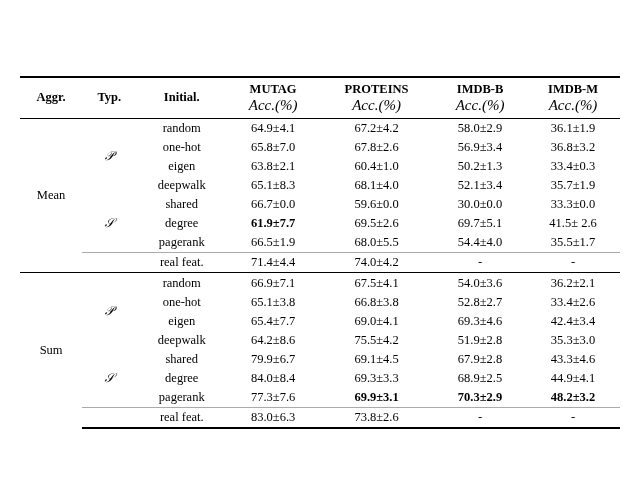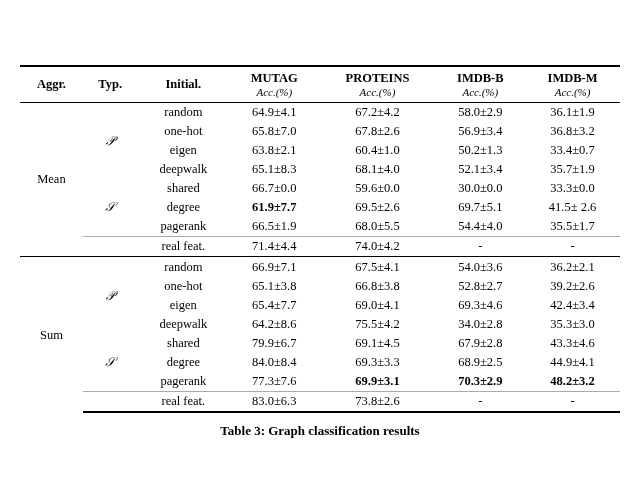--- a/index.html
+++ b/index.html
@@ -35,21 +35,21 @@
       font-weight: bold;
       border-top: 2px solid #000;
       border-bottom: 1px solid #000;
       padding-top: 4px;
       padding-bottom: 4px;
     }
     .header-row th .sub {
       font-style: italic;
       font-weight: normal;
       display: block;
-      font-size: 11px;
+      font-size: 15px;
     }
     .section-divider td {
       border-top: 1px solid #000;
       padding-top: 3px;
     }
     .last-row td {
       border-bottom: 2px solid #000;
     }
     .bold-val {
       font-weight: bold;
@@ -117,21 +117,21 @@
           <td>65.8±7.0</td>
           <td>67.8±2.6</td>
           <td>56.9±3.4</td>
           <td>36.8±3.2</td>
         </tr>
         <tr>
           <td class="left-col">eigen</td>
           <td>63.8±2.1</td>
           <td>60.4±1.0</td>
           <td>50.2±1.3</td>
-          <td>33.4±0.7</td>
+          <td>33.4±0.3</td>
         </tr>
         <tr>
           <td class="left-col">deepwalk</td>
           <td>65.1±8.3</td>
           <td>68.1±4.0</td>
           <td>52.1±3.4</td>
           <td>35.7±1.9</td>
         </tr>
         <tr>
           <td class="left-col typ-cell" rowspan="3">𝒮</td>
@@ -170,34 +170,34 @@
           <td>66.9±7.1</td>
           <td>67.5±4.1</td>
           <td>54.0±3.6</td>
           <td>36.2±2.1</td>
         </tr>
         <tr>
           <td class="left-col">one-hot</td>
           <td>65.1±3.8</td>
           <td>66.8±3.8</td>
           <td>52.8±2.7</td>
-          <td>39.2±2.6</td>
+          <td>33.4±2.6</td>
         </tr>
         <tr>
           <td class="left-col">eigen</td>
           <td>65.4±7.7</td>
           <td>69.0±4.1</td>
           <td>69.3±4.6</td>
           <td>42.4±3.4</td>
         </tr>
         <tr>
           <td class="left-col">deepwalk</td>
           <td>64.2±8.6</td>
           <td>75.5±4.2</td>
-          <td>34.0±2.8</td>
+          <td>51.9±2.8</td>
           <td>35.3±3.0</td>
         </tr>
         <tr>
           <td class="left-col typ-cell" rowspan="3">𝒮</td>
           <td class="left-col">shared</td>
           <td>79.9±6.7</td>
           <td>69.1±4.5</td>
           <td>67.9±2.8</td>
           <td>43.3±4.6</td>
         </tr>
@@ -218,16 +218,13 @@
         <tr class="real-feat-row last-row">
           <td class="left-col"></td>
           <td class="left-col">real feat.</td>
           <td>83.0±6.3</td>
           <td>73.8±2.6</td>
           <td>-</td>
           <td>-</td>
         </tr>
       </tbody>
   </table>
-  <div class="caption">
-    <strong>Table 3: Graph classification results</strong>
-  </div>
 </div>
 
 </body></html>

